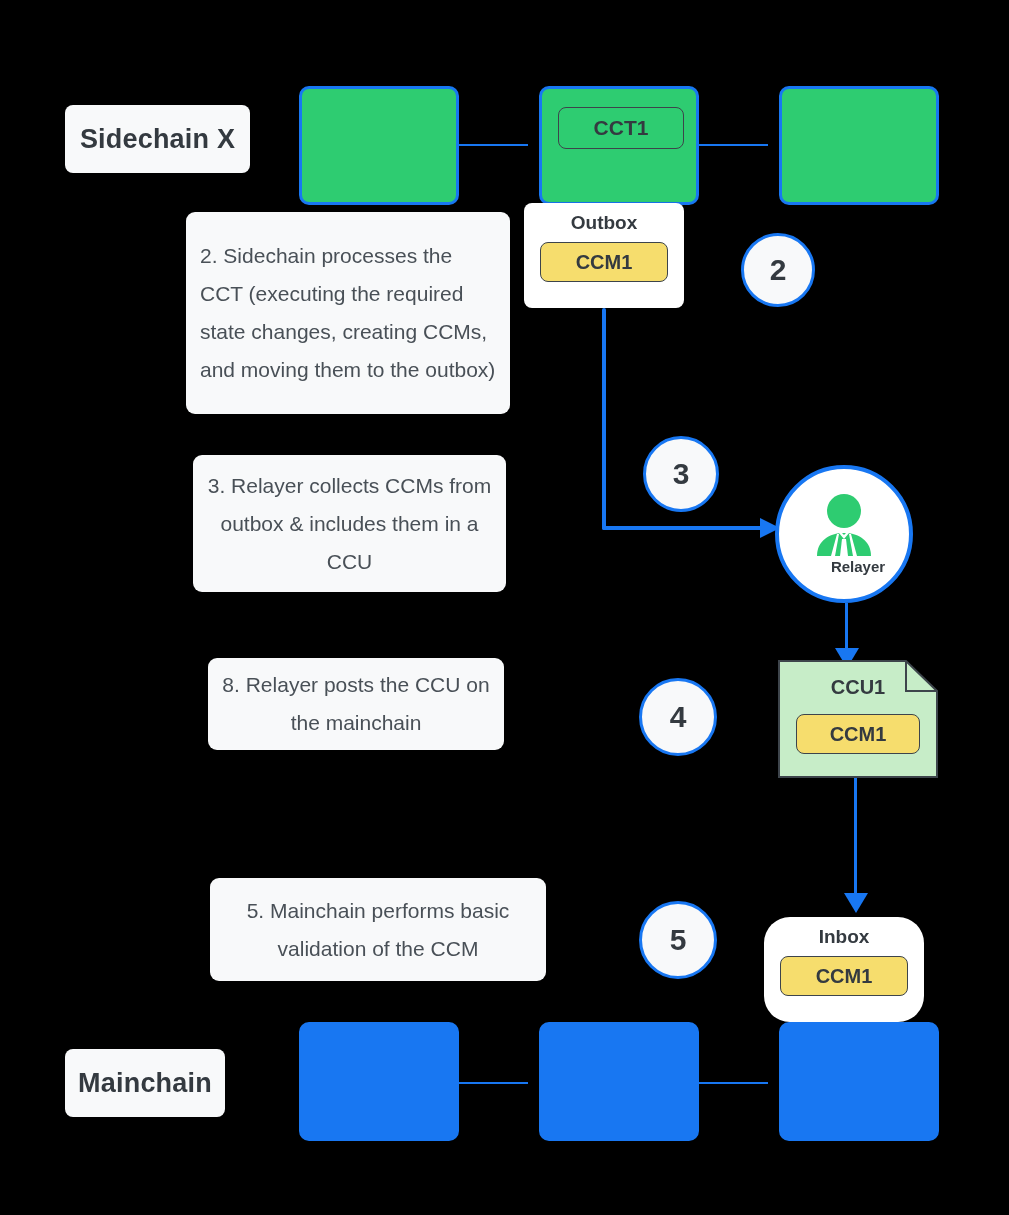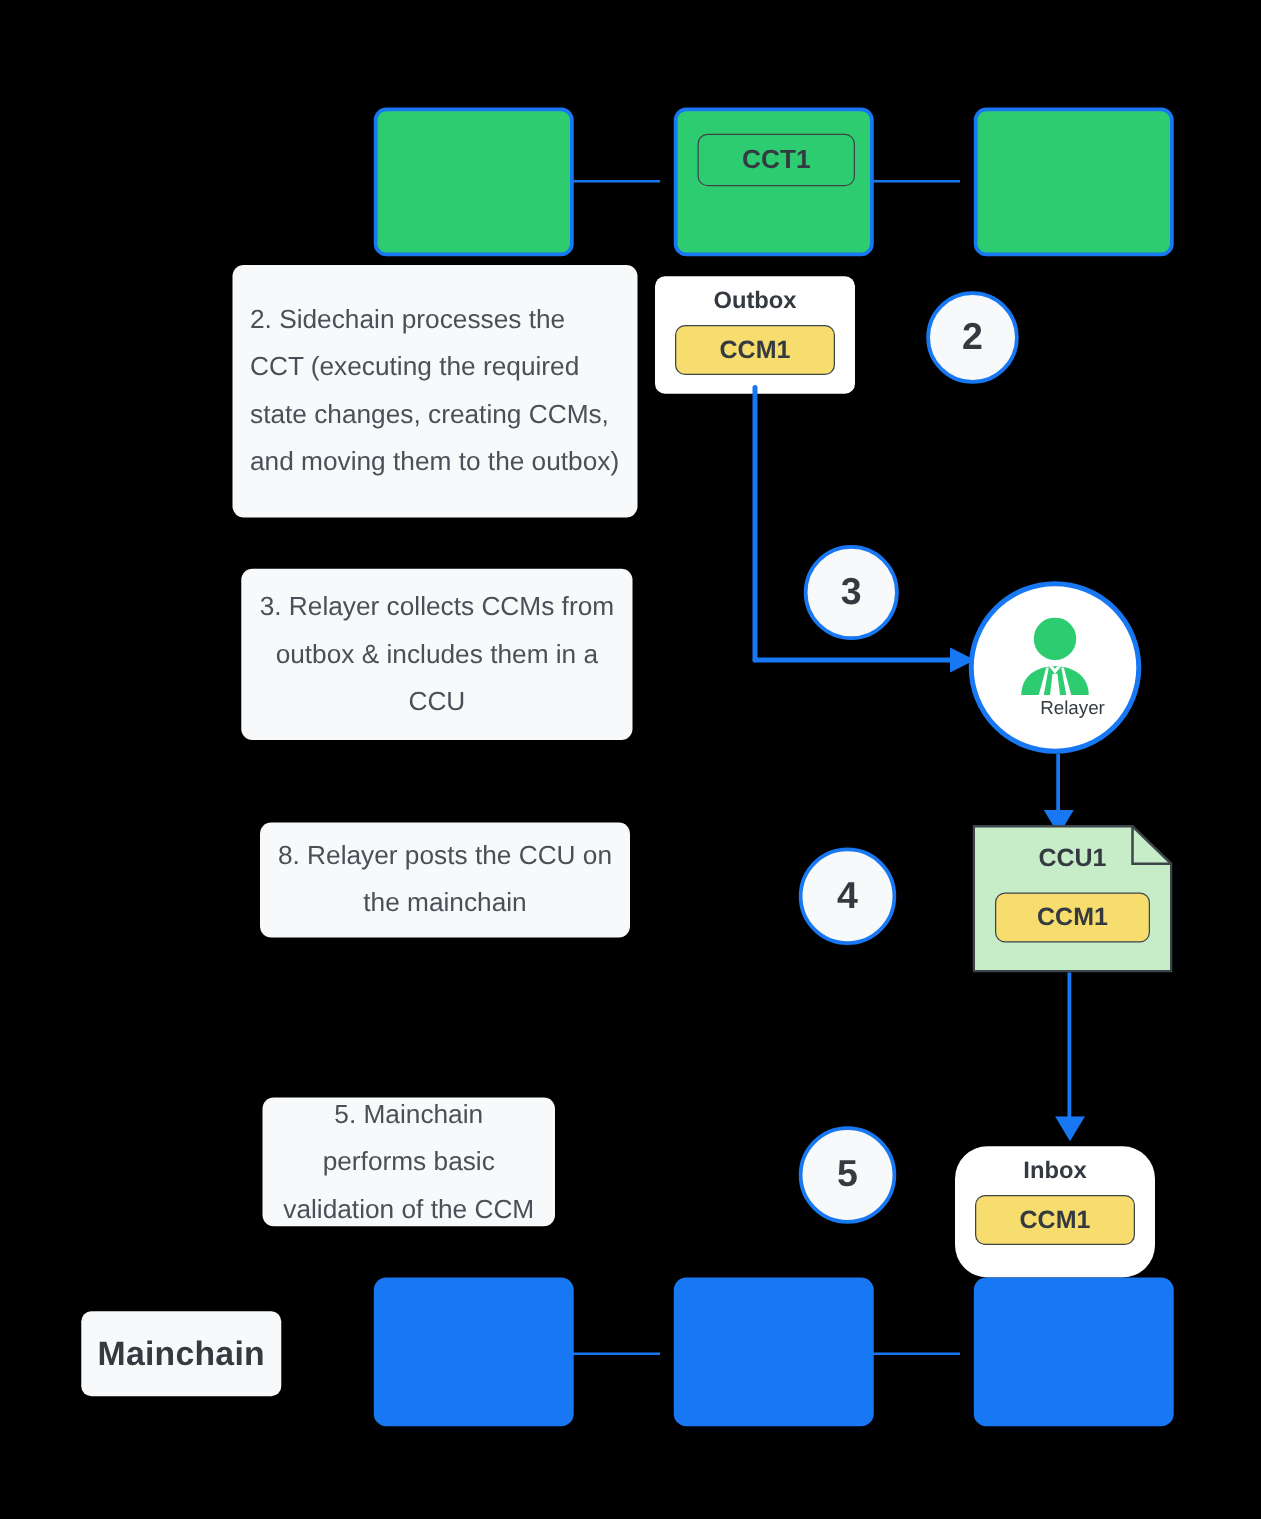--- a/index.html
+++ b/index.html
@@ -111,49 +111,50 @@
     border-radius: 50%;
     background: #ffffff;
     border: 4px solid #1877f2;
     display: flex;
     flex-direction: column;
     align-items: center;
     justify-content: center;
   }
   .relayer-label {
     color: #343a40;
-    font-weight: normal;
+    font-weight: bold;
     font-size: 15px;
     margin-top: 2px;
     margin-left: 28px;
   }
 
   
   .hline { background: #1877f2; height: 2px; }
   .vline { background: #1877f2; width: 2px; }
   .thickline { background: #1877f2; }
 </style>
 </head>
 <body>
 
 <div id="stage">
 
+  <div class="abs chain-label" style="left:65px; top:105px; width:185px; height:68px; font-size:27px;">Sidechain X</div>
 
   <div class="abs hline" style="left:443px; top:144px; width:85px;"></div>
   <div class="abs hline" style="left:683px; top:144px; width:85px;"></div>
 
   <div class="abs block block-green" style="left:284px; top:86px; width:160px; height:119px;"></div>
 
   <div class="abs block block-green" style="left:524px; top:86px; width:160px; height:119px;">
     <div class="abs chip-outline" style="left:16px; top:18px; width:126px; height:42px; font-size:21px;">CCT1</div>
   </div>
 
   <div class="abs block block-green" style="left:764px; top:86px; width:160px; height:119px;"></div>
 
-  <div class="abs box-card" style="left:524px; top:203px; width:160px; height:94px;margin-top:18px;">
+  <div class="abs box-card" style="left:524px; top:203px; width:160px; height:105px;">
     <div class="box-title">Outbox</div>
     <div class="ccm-chip" style="width:126px; height:38px; margin-top:8px; font-size:20px;">CCM1</div>
   </div>
 
   <div class="abs note left" style="left:186px; top:212px; width:324px; height:202px;">2. Sidechain processes the CCT (executing the required state changes, creating CCMs, and moving them to the outbox)</div>
 
   <div class="abs step-circle" style="left:741px; top:233px; width:74px; height:74px;">2</div>
 
   <div class="abs note center" style="left:193px; top:455px; width:313px; height:137px;">3. Relayer collects CCMs from outbox &amp; includes them in a CCU</div>
 
@@ -193,21 +194,21 @@
     </svg>
     <div class="abs" style="left:0; top:16px; width:160px; text-align:center; color:#343a40; font-weight:bold; font-size:20px;">CCU1</div>
     <div class="abs ccm-chip" style="left:18px; top:54px; width:124px; height:40px; font-size:20px;">CCM1</div>
   </div>
 
   <div class="abs vline" style="left:854px; top:778px; width:3px; height:122px;"></div>
   <svg class="abs" width="26" height="22" style="left:843px; top:893px;">
     <polygon points="1,0 25,0 13,20" fill="#1877f2"></polygon>
   </svg>
 
-  <div class="abs note center" style="left:210px; top:878px; width:234px; height:103px;text-align:center;">5. Mainchain performs basic validation of the CCM</div>
+  <div class="abs note center" style="left:210px; top:878px; width:336px; height:103px;text-align:center;">5. Mainchain performs basic validation of the CCM</div>
 
   <div class="abs step-circle" style="left:639px; top:901px; width:78px; height:78px;">5</div>
 
   <div class="abs box-card" style="left:764px; top:917px; width:160px; height:105px;border-radius:26px;">
     <div class="box-title">Inbox</div>
     <div class="ccm-chip" style="width:126px; height:38px; margin-top:8px; font-size:20px;">CCM1</div>
   </div>
 
   <div class="abs chain-label" style="left:65px; top:1049px; width:160px; height:68px; font-size:27px;">Mainchain</div>
 

